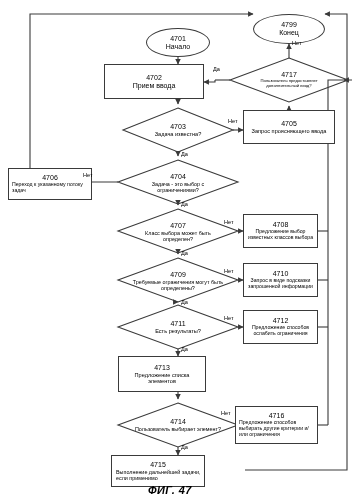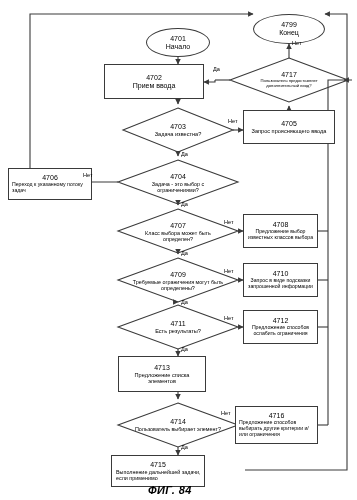--- a/index.html
+++ b/index.html
@@ -259,15 +259,15 @@
 
   <div class="edge-label" style="left:224px; top:268px; font-size:5.6px;">Нет</div>
   <div class="edge-label" style="left:181px; top:299px; font-size:5.6px;">Да</div>
 
   <div class="edge-label" style="left:224px; top:315px; font-size:5.6px;">Нет</div>
   <div class="edge-label" style="left:181px; top:346px; font-size:5.6px;">Да</div>
 
   <div class="edge-label" style="left:221px; top:410px; font-size:5.6px;">Нет</div>
   <div class="edge-label" style="left:181px; top:444px; font-size:5.6px;">Да</div>
 
-  <div class="caption" style="left:148px; top:484px; font-size:11px;">ФИГ. 84</div>
+  <div class="caption" style="left:148px; top:484px; font-size:11px;">ФИГ. 47</div>
 
 </div>
 
 </body></html>

